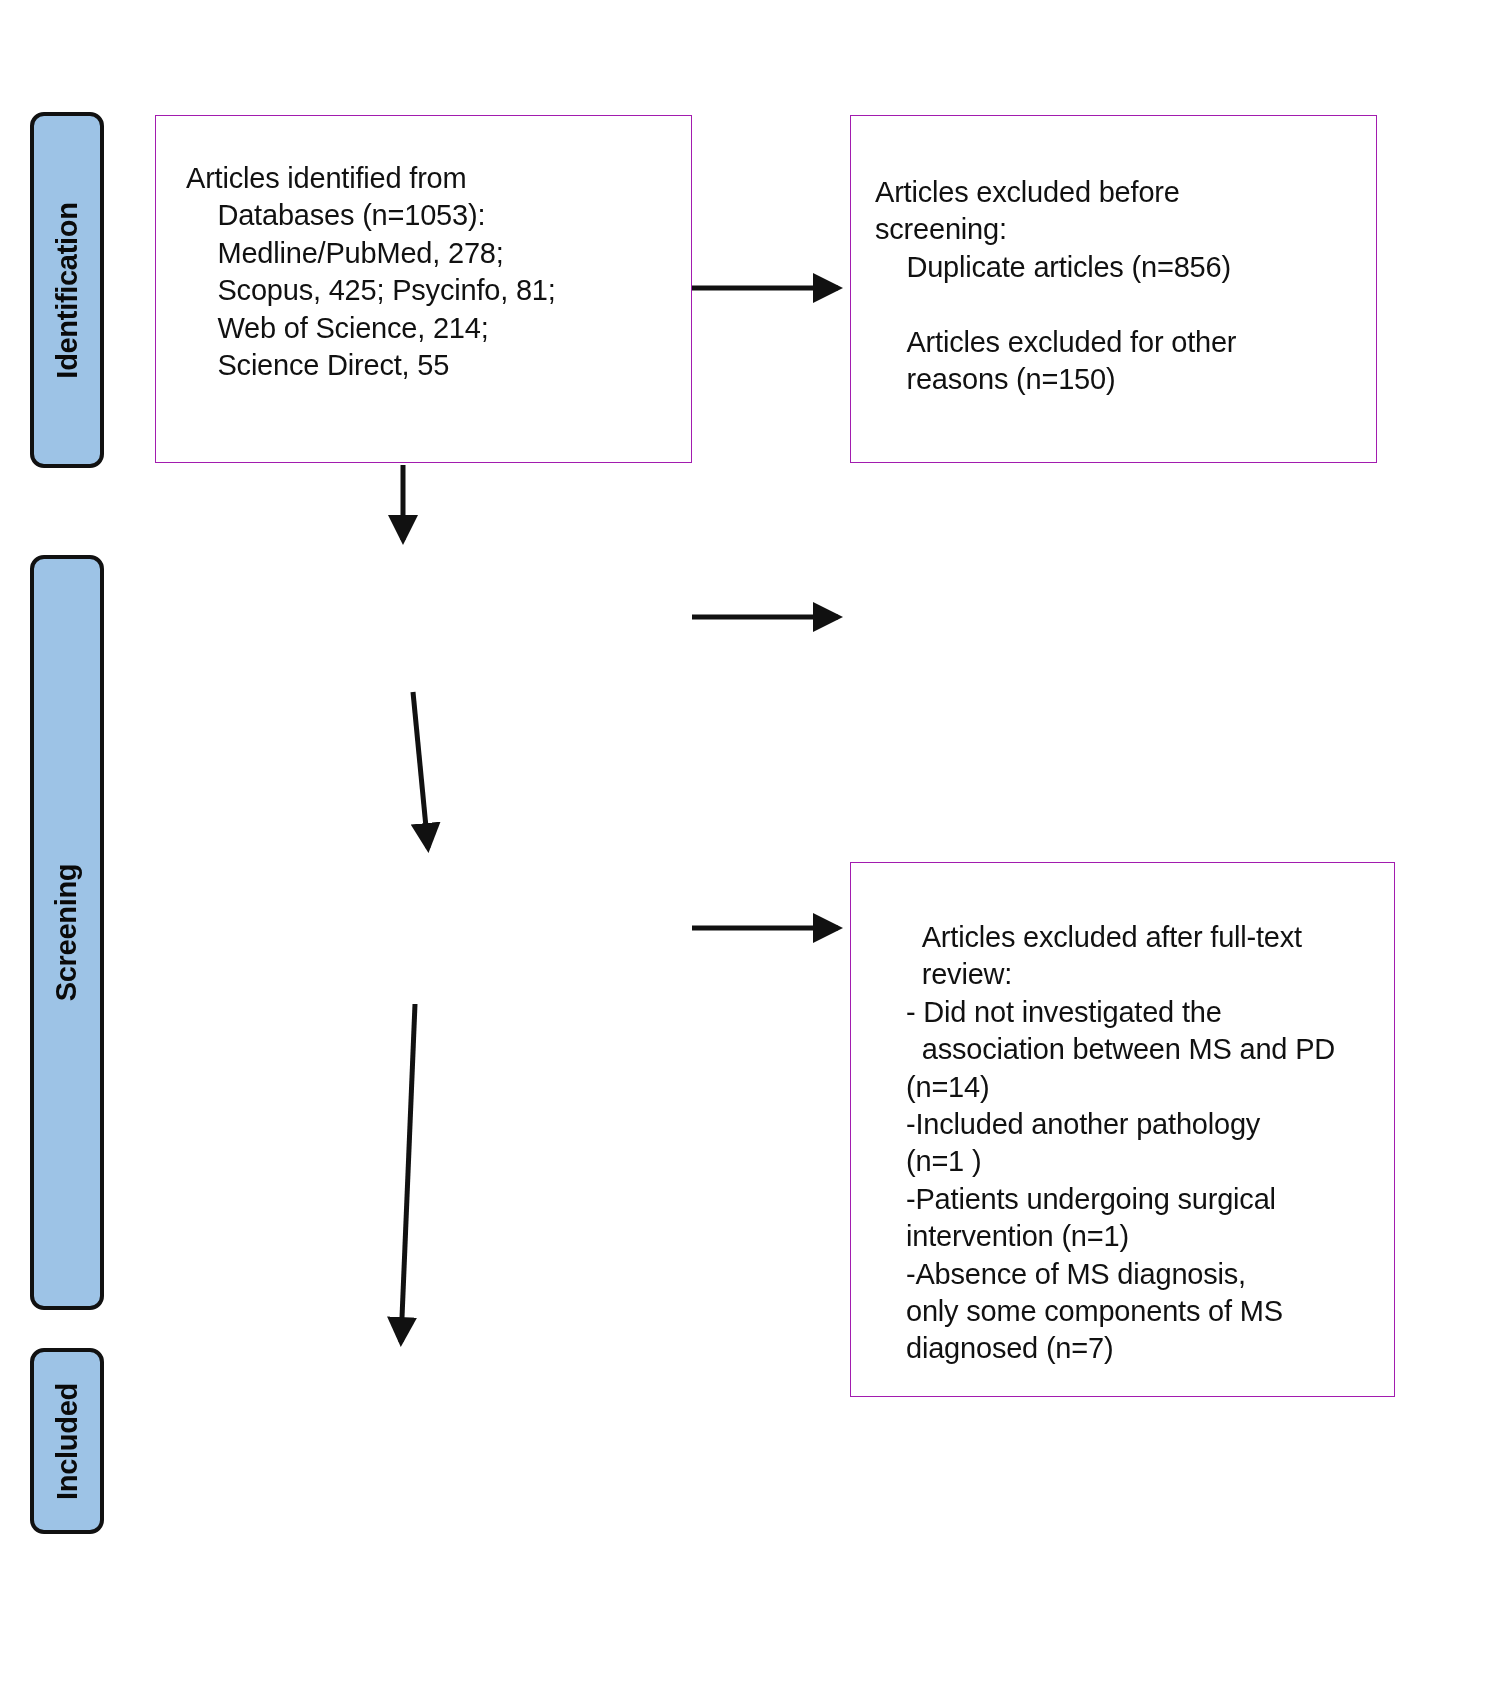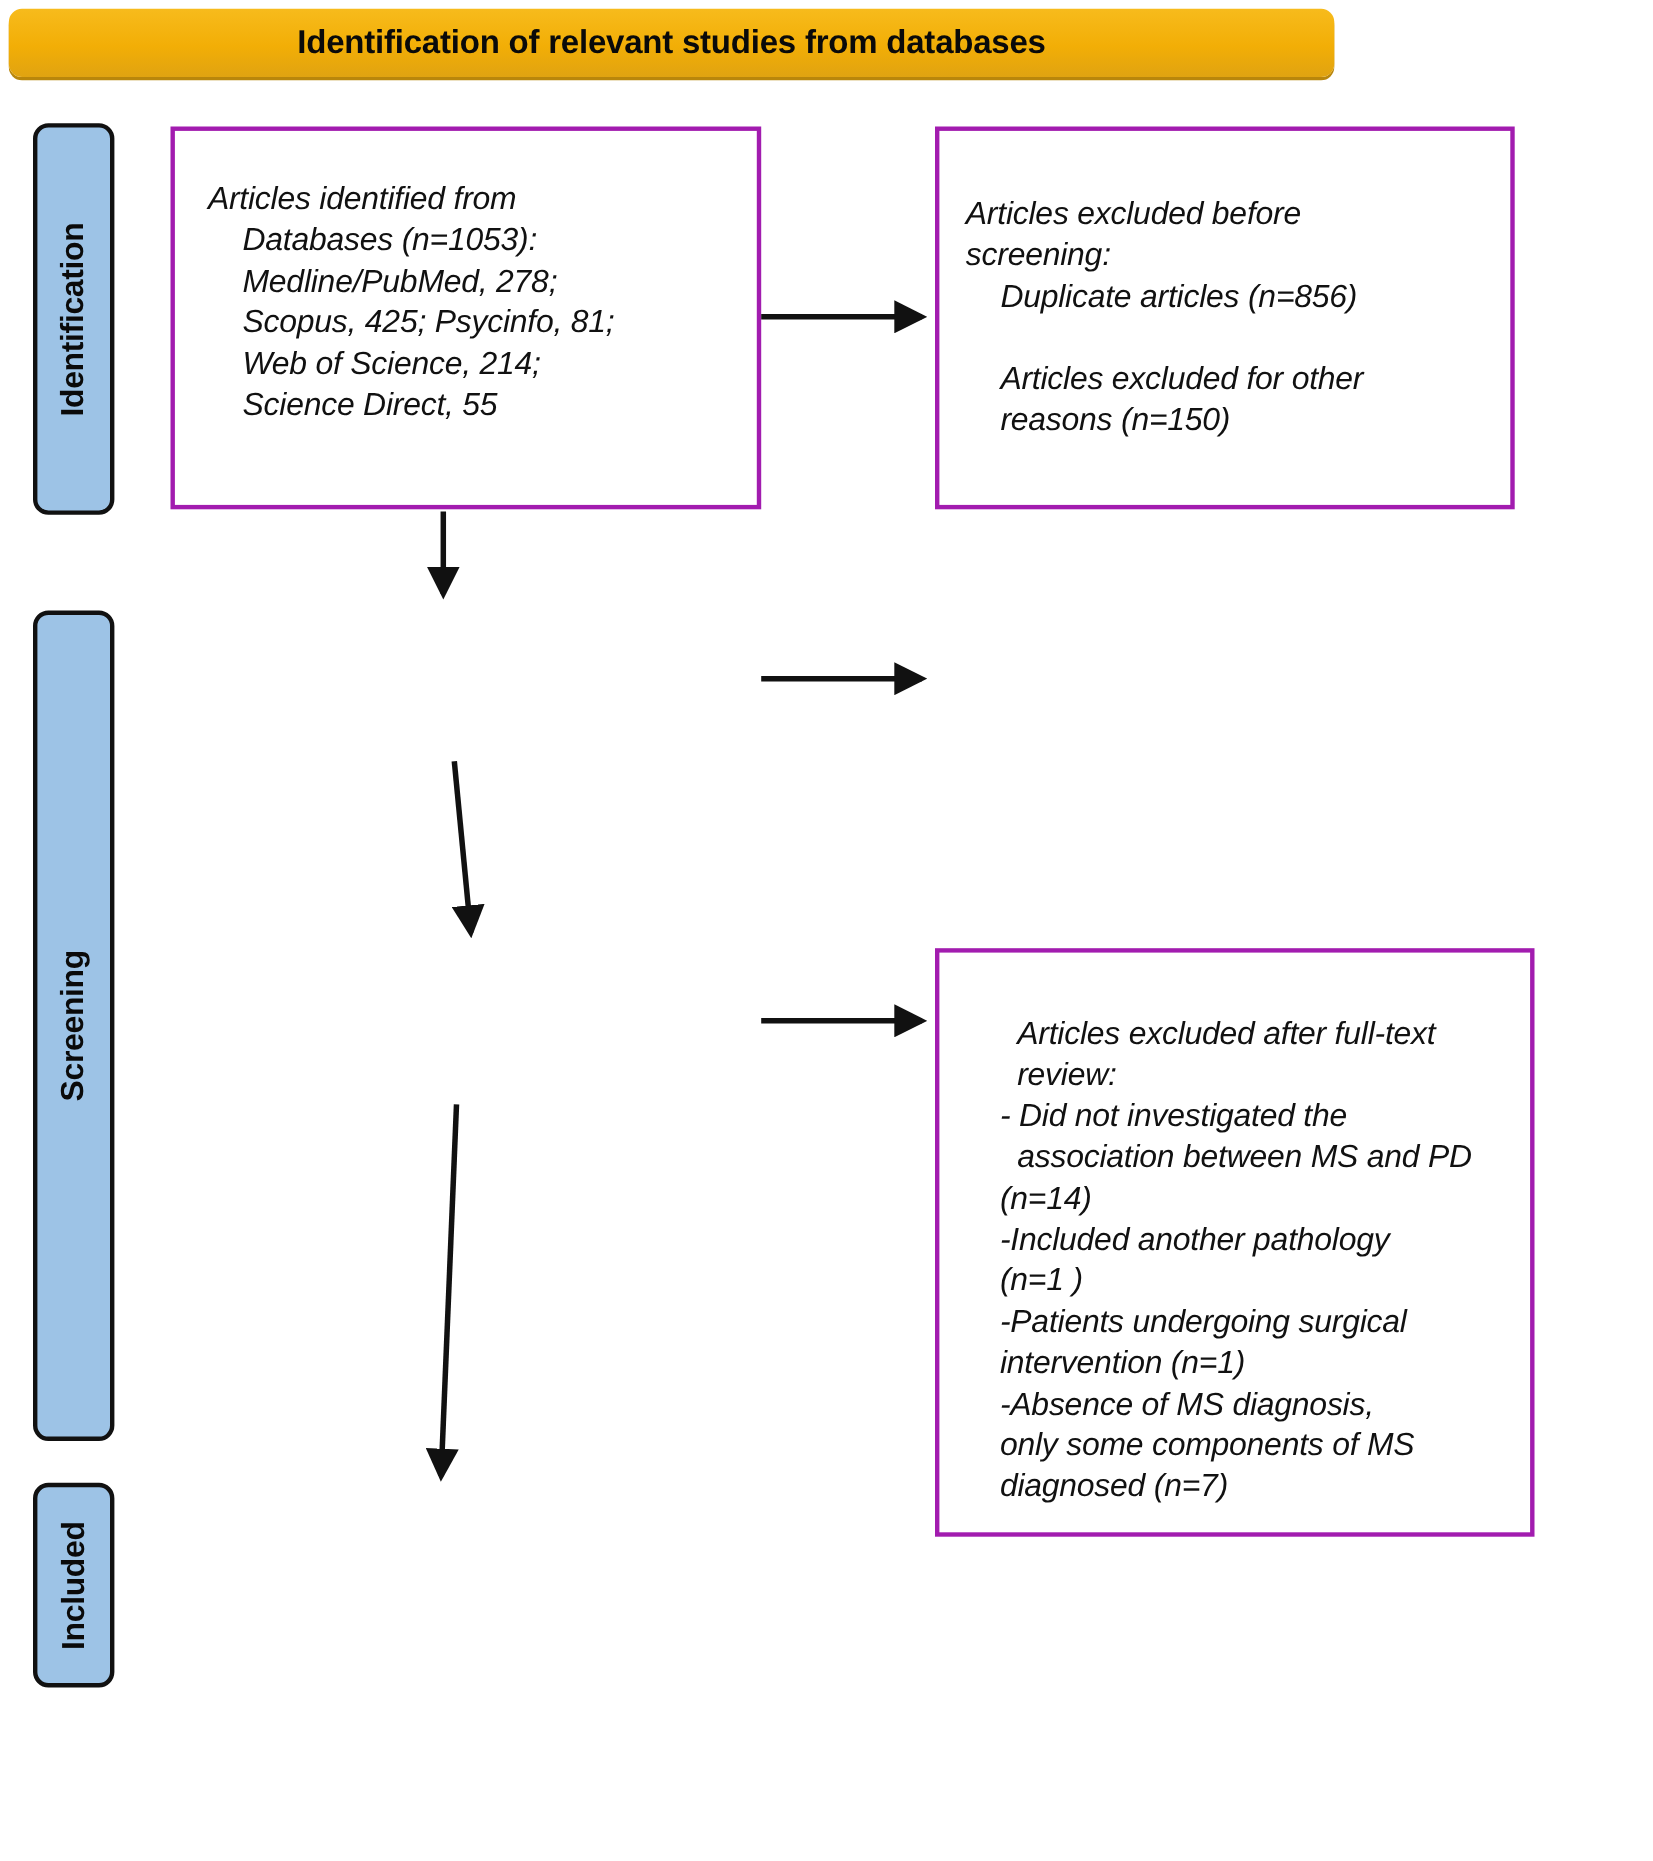--- a/index.html
+++ b/index.html
@@ -63,24 +63,23 @@
     letter-spacing: -0.3px;
   }
   #stage-identification { top: 112px;  height: 356px; }
   #stage-screening     { top: 555px;  height: 755px; }
   #stage-included      { top: 1348px; height: 186px; }
 
   
   .box {
     position: absolute;
     background: #ffffff;
-    border: 4px solid #a21caf;
+    border: 1px solid #a21caf;
     box-sizing: border-box;
     padding: 0;
-    font-style: italic;
   }
   .box-text {
     position: absolute;
     white-space: pre-wrap;
     font-size: 29px;
     line-height: 1.29;
     color: #111111;
     letter-spacing: -0.2px;
   }
 
@@ -113,23 +112,20 @@
     width: 1503px;
     height: 1692px;
     pointer-events: none;
   }
 </style>
 </head>
 <body>
 
 <div id="canvas">
 
-  <div class="banner">
-    <span class="banner-text">Identification of relevant studies from databases</span>
-  </div>
 
   <div class="stage" id="stage-identification">
     <span class="stage-text">Identification</span>
   </div>
 
   <div class="stage" id="stage-screening">
     <span class="stage-text">Screening</span>
   </div>
 
   <div class="stage" id="stage-included">

